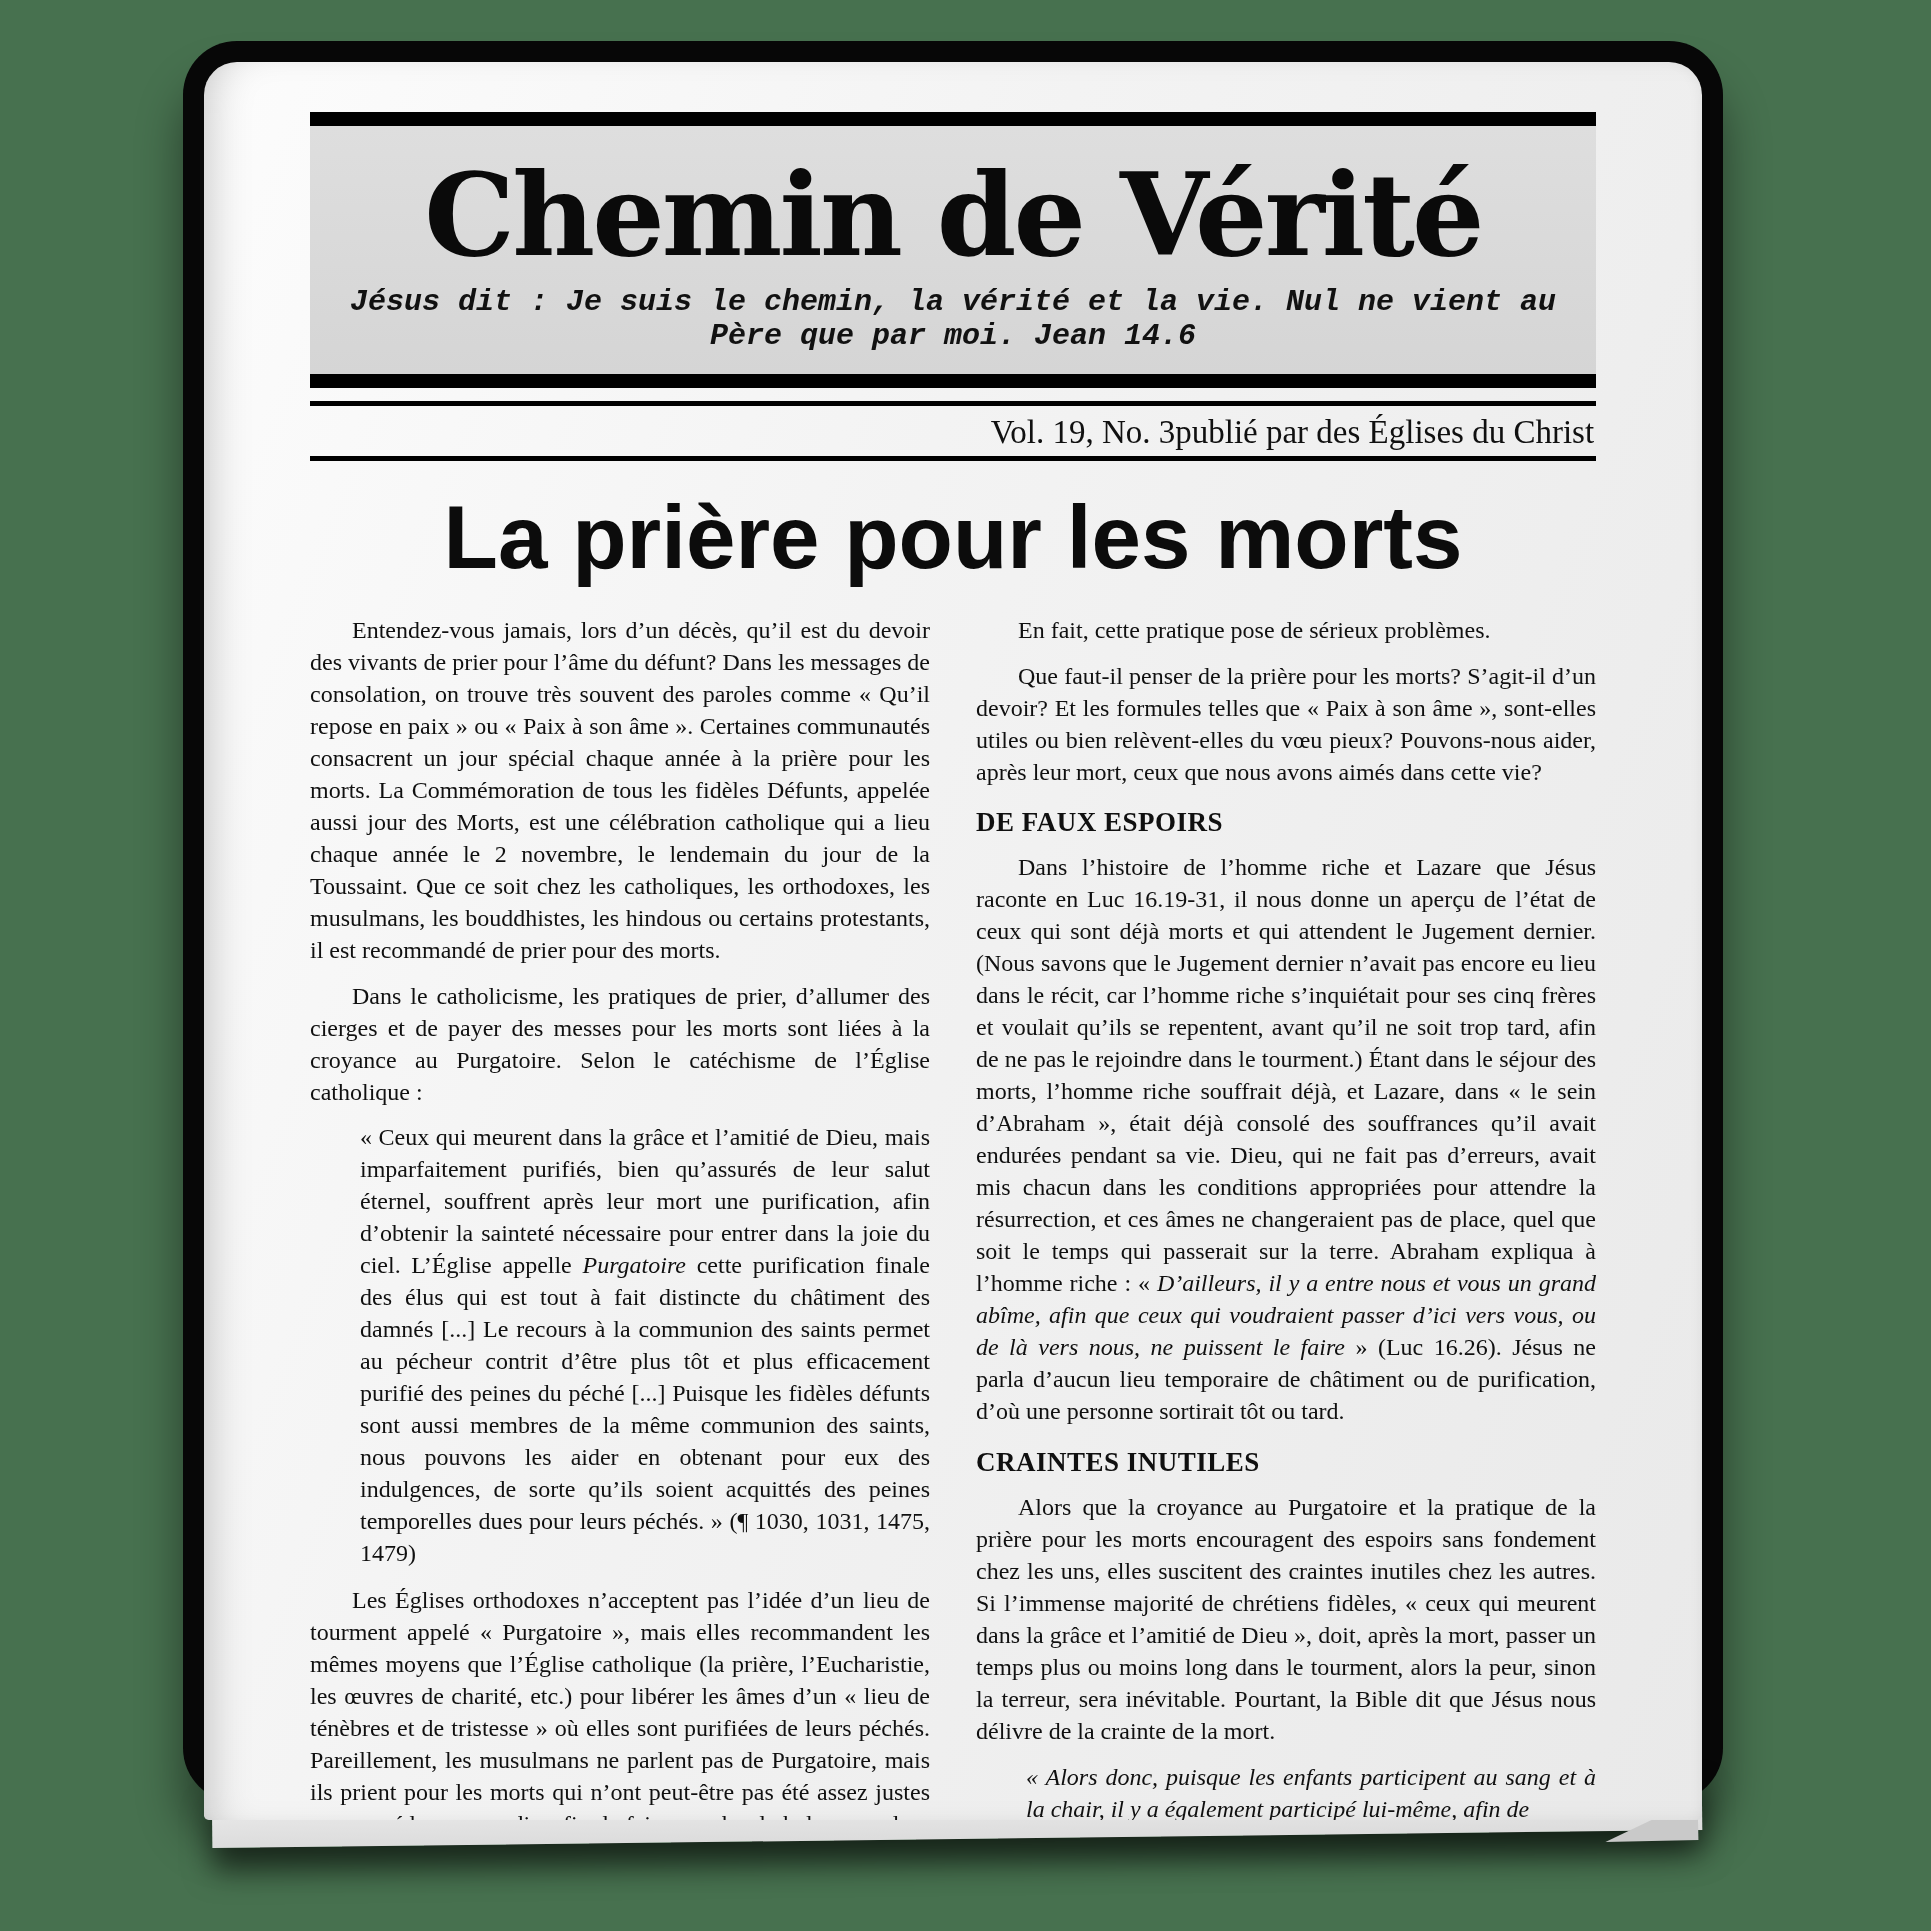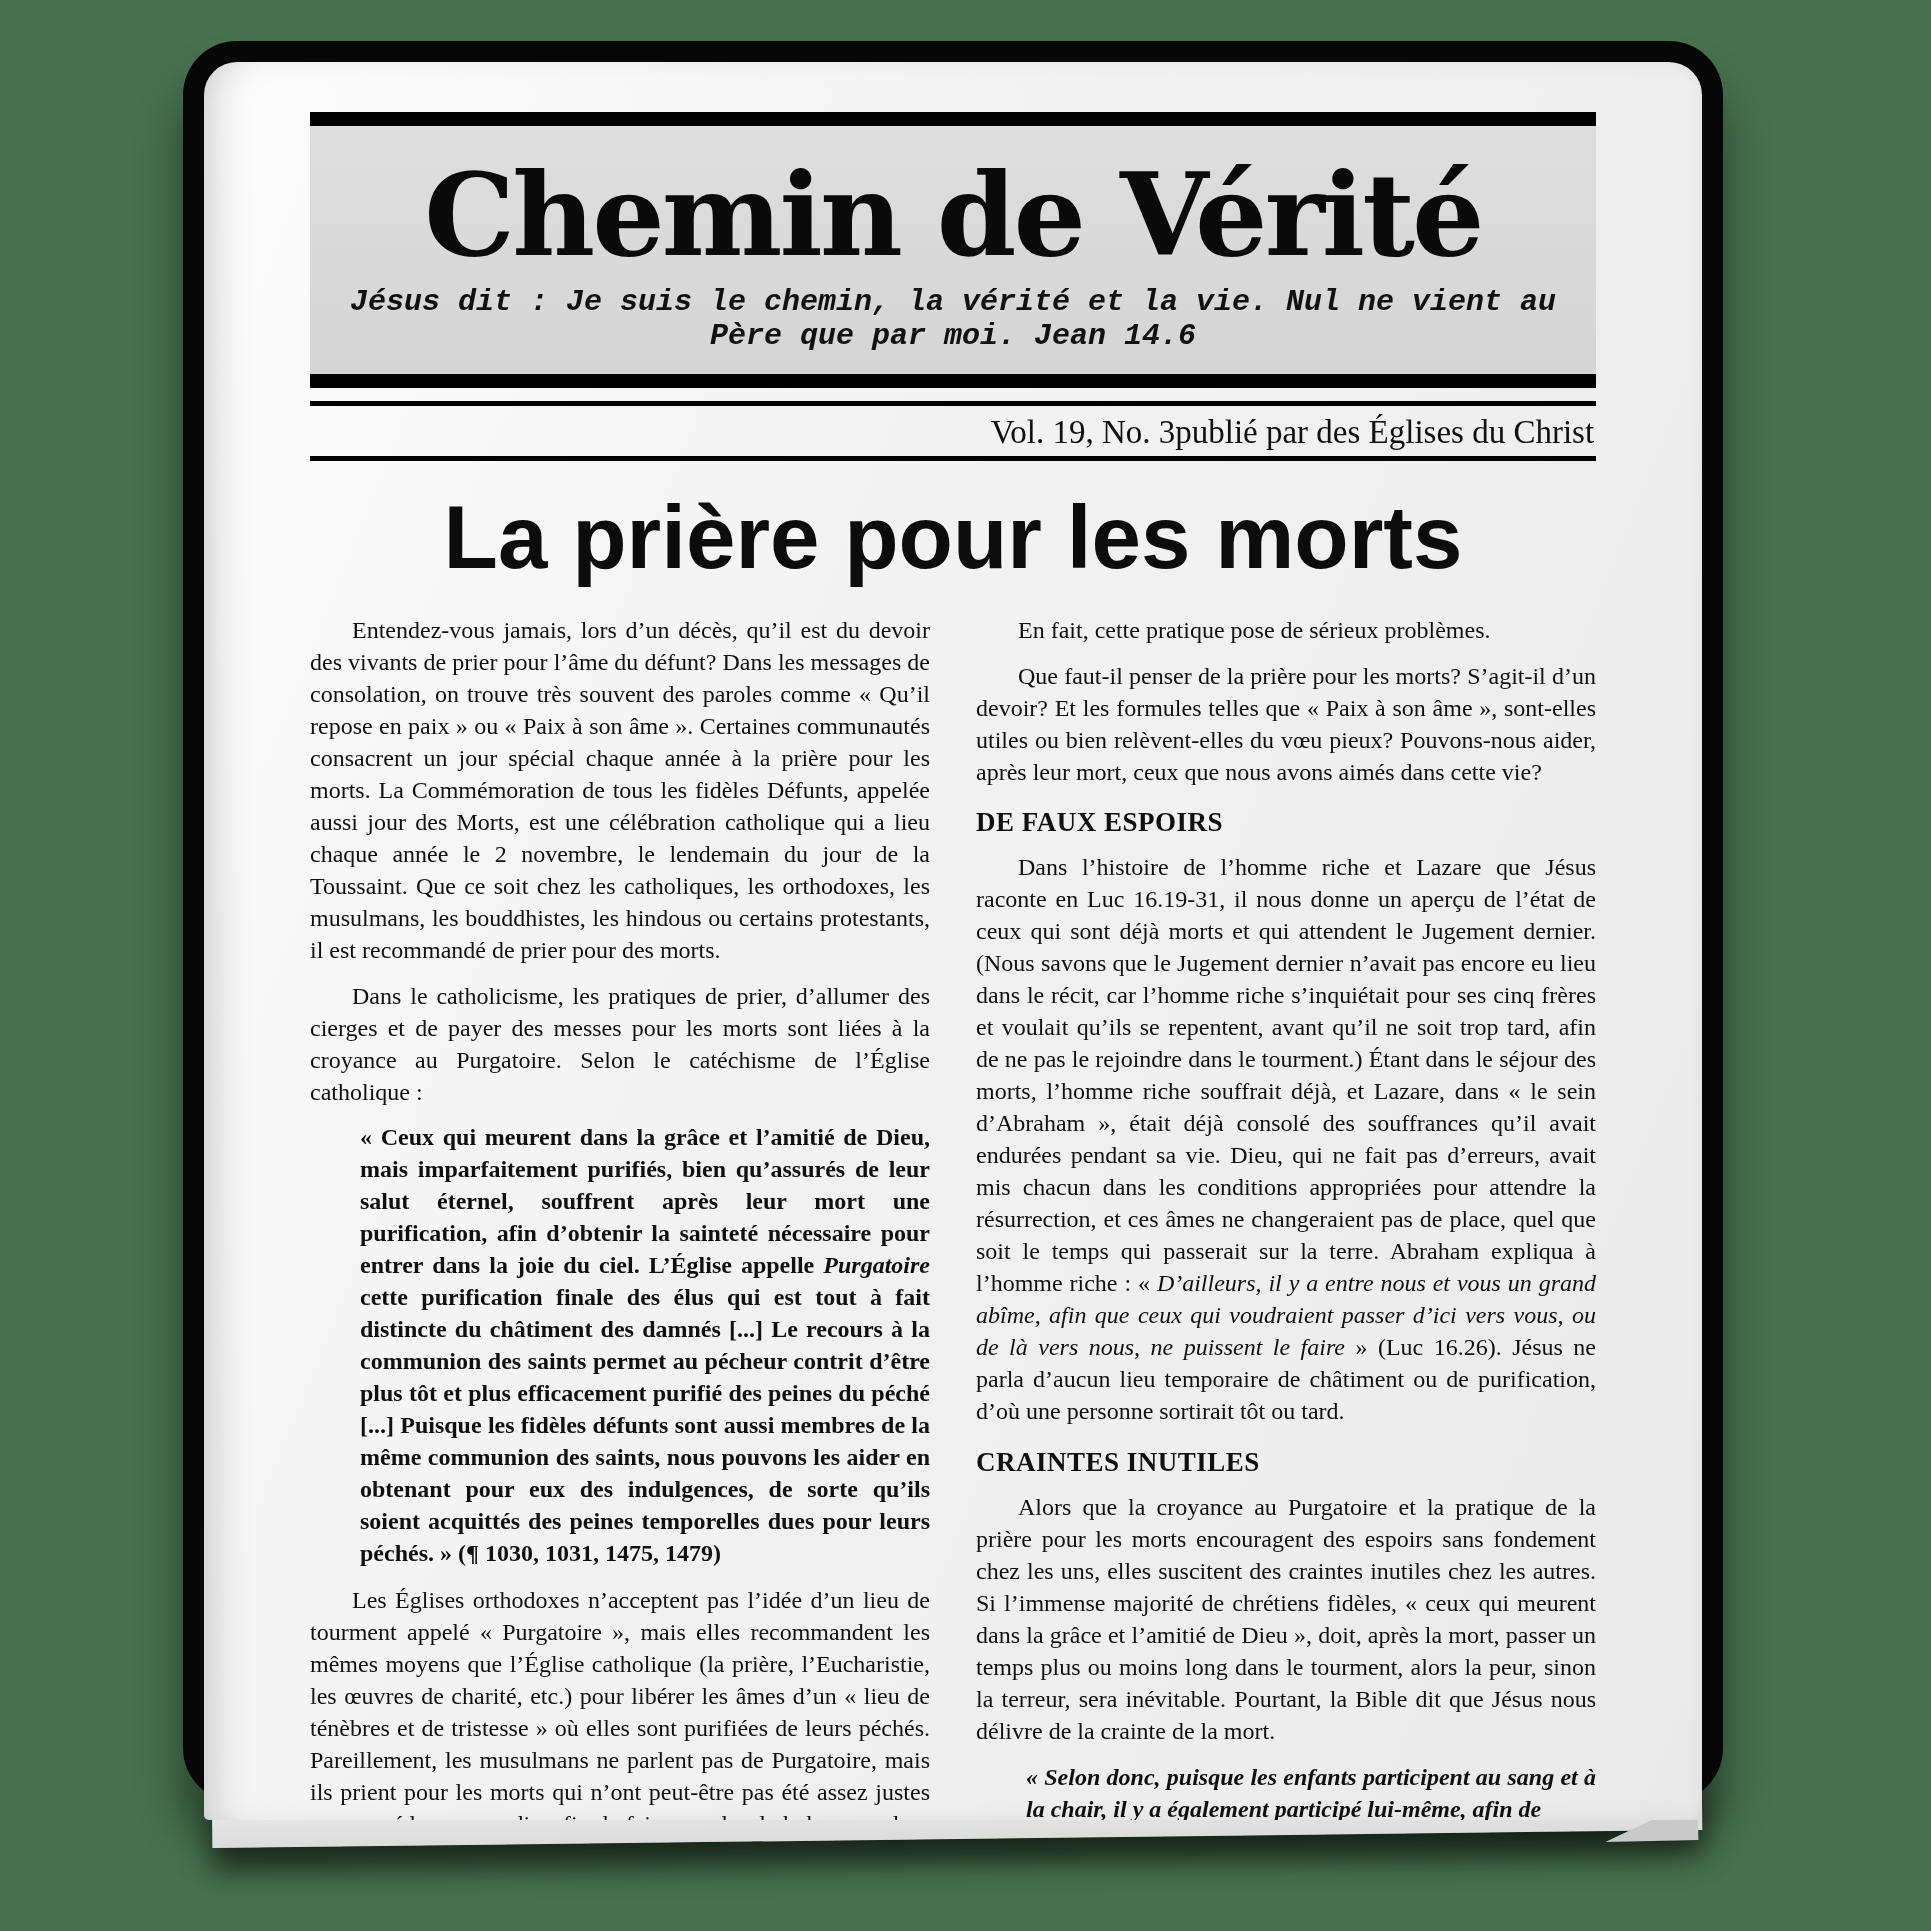--- a/index.html
+++ b/index.html
@@ -64,21 +64,20 @@
   .cols{display:flex;gap:46px;}
   .col{flex:1 1 0;min-width:0;}
   .col p{
     margin:0 0 13.5px 0;
     font-size:24px;line-height:32px;
     text-align:justify;text-indent:42px;
   }
   .blockquote{
     margin:1.9px 0 15.4px 50px !important;
     text-indent:0 !important;
-    font-weight:bold;
   }
   .italic-quote{font-style:italic;}
   .sect-head{
     text-align:left;font-weight:700;font-size:27px;
     margin:19.3px 0 13.5px 0;letter-spacing:0.5px;
   }
 </style>
 </head>
 <body>
 
@@ -114,19 +113,19 @@
         <p>Les Églises orthodoxes n’acceptent pas l’idée d’un lieu de tourment appelé « Purgatoire », mais elles recommandent les mêmes moyens que l’Église catholique (la prière, l’Eucharistie, les œuvres de charité, etc.) pour libérer les âmes d’un « lieu de ténèbres et de tristesse » où elles sont purifiées de leurs péchés. Pareillement, les musulmans ne parlent pas de Purgatoire, mais ils prient pour les morts qui n’ont peut-être pas été assez justes pour accéder au paradis, afin de faire pencher la balance en leur faveur.</p>
       </div>
 
       <div class="col">
         <p>En fait, cette pratique pose de sérieux problèmes.</p>
         <p>Que faut-il penser de la prière pour les morts? S’agit-il d’un devoir? Et les formules telles que « Paix à son âme », sont-elles utiles ou bien relèvent-elles du vœu pieux? Pouvons-nous aider, après leur mort, ceux que nous avons aimés dans cette vie?</p>
         <h2 class="sect-head">DE FAUX ESPOIRS</h2>
         <p><span>Dans l’histoire de l’homme riche et Lazare que Jésus raconte en Luc 16.19-31, il nous donne un aperçu de l’état de ceux qui sont déjà morts et qui attendent le Jugement dernier. (Nous savons que le Jugement dernier n’avait pas encore eu lieu dans le récit, car l’homme riche s’inquiétait pour ses cinq frères et voulait qu’ils se repentent, avant qu’il ne soit trop tard, afin de ne pas le rejoindre dans le tourment.) Étant dans le séjour des morts, l’homme riche souffrait déjà, et Lazare, dans « le sein d’Abraham », était déjà consolé des souffrances qu’il avait endurées pendant sa vie. Dieu, qui ne fait pas d’erreurs, avait mis chacun dans les conditions appropriées pour attendre la résurrection, et ces âmes ne changeraient pas de place, quel que soit le temps qui passerait sur la terre. Abraham expliqua à l’homme riche : « </span><i>D’ailleurs, il y a entre nous et vous un grand abîme, afin que ceux qui voudraient passer d’ici vers vous, ou de là vers nous, ne puissent le faire</i><span> » (Luc 16.26). Jésus ne parla d’aucun lieu temporaire de châtiment ou de purification, d’où une personne sortirait tôt ou tard.</span></p>
         <h2 class="sect-head">CRAINTES INUTILES</h2>
         <p>Alors que la croyance au Purgatoire et la pratique de la prière pour les morts encouragent des espoirs sans fondement chez les uns, elles suscitent des craintes inutiles chez les autres. Si l’immense majorité de chrétiens fidèles, « ceux qui meurent dans la grâce et l’amitié de Dieu », doit, après la mort, passer un temps plus ou moins long dans le tourment, alors la peur, sinon la terreur, sera inévitable. Pourtant, la Bible dit que Jésus nous délivre de la crainte de la mort.</p>
-        <p class="blockquote italic-quote">« Selon donc, puisque les enfants participent au sang et à la chair, il y a également participé lui-même, afin de</p>
+        <p class="blockquote italic-quote">« Alors donc, puisque les enfants participent au sang et à la chair, il y a également participé lui-même, afin de</p>
       </div>
 
     </div>
   </div>
 </div>
 
 
 </body></html>

